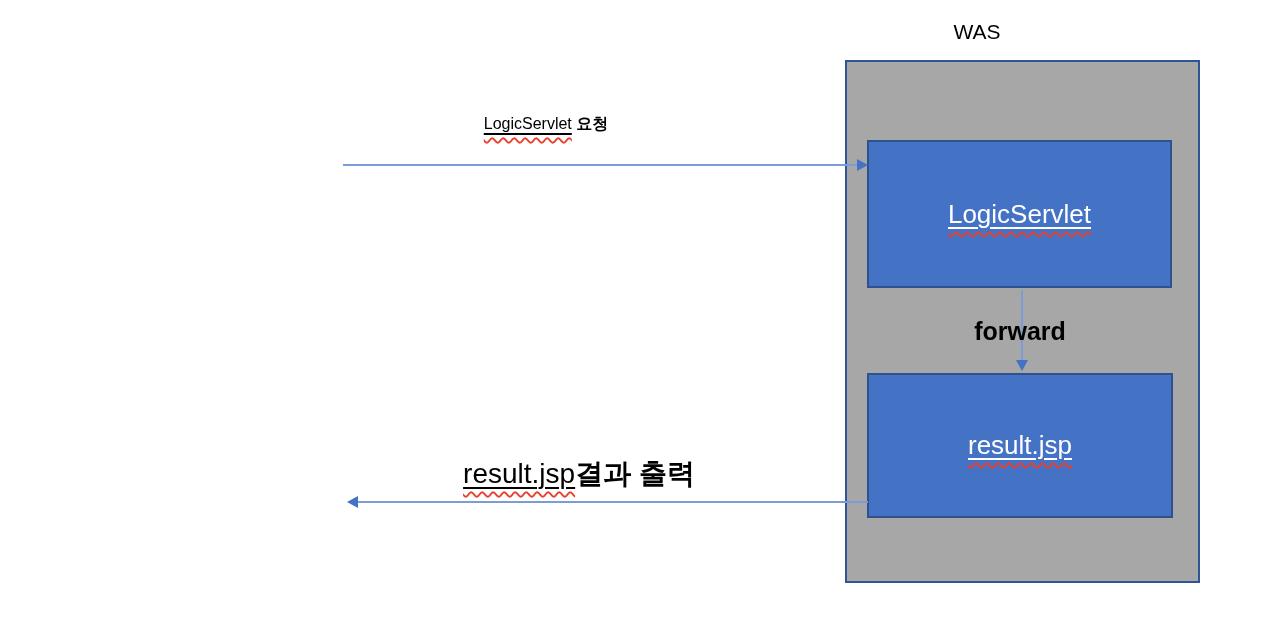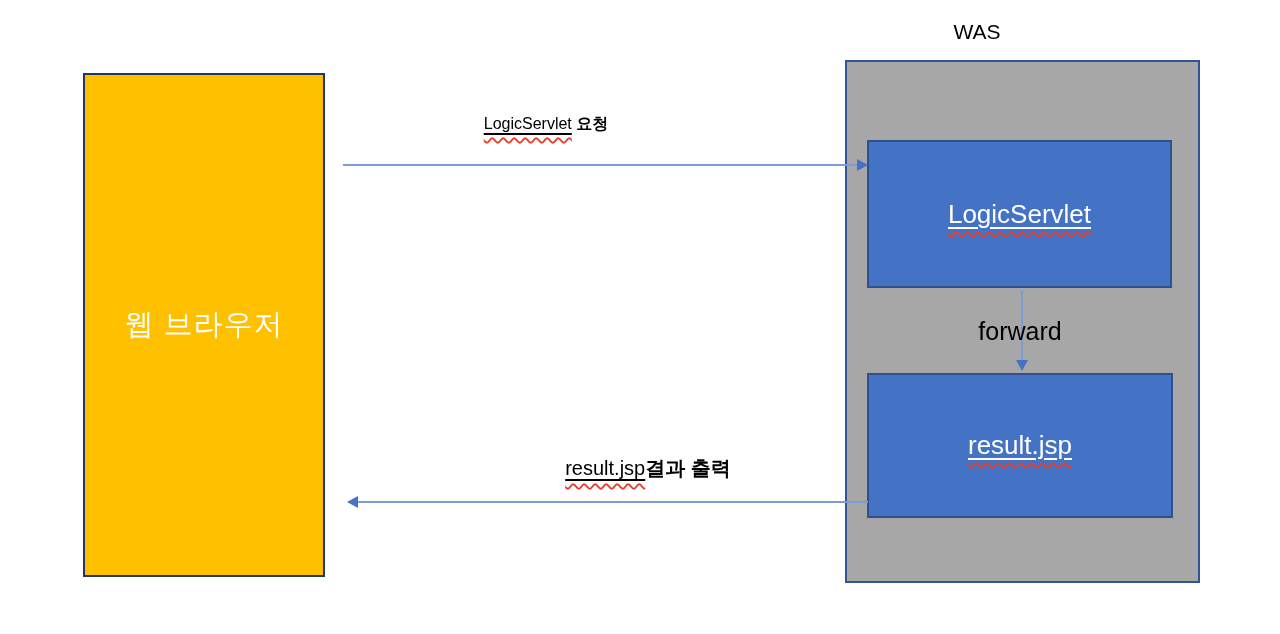--- a/index.html
+++ b/index.html
@@ -41,22 +41,22 @@
 
   
   .float-label {
     position: absolute;
     transform: translateX(-50%);
     white-space: nowrap;
     color: var(--label-text);
   }
   .was-title      { left: 977px;  top: 20px;  font-size: 21px; }
   .request-label  { left: 546px;  top: 114px; font-size: 16px; }
-  .forward-label  { left: 1020px; top: 317px; font-size: 25px; }
-  .response-label { left: 648px;  top: 455px; font-size: 20px; }
+  .forward-label  { left: 1020px; top: 317px; font-size: 25px; font-weight: bold; }
+  .response-label { left: 579px;  top: 455px; font-size: 28px; }
   .ko { font-weight: 600; }
 
   
   .misspelled {
     text-decoration-line: underline;
     text-decoration-style: wavy;
     text-decoration-color: var(--squiggle);
     text-decoration-thickness: 1.5px;
     text-underline-offset: 8px;
   }
@@ -89,23 +89,20 @@
   .response-head { left: 347px; top: 496px; }
   .response-line { left: 358px; top: 501px; width: 510px; }
   .forward-line  { left: 1021px; top: 290px; height: 72px; }
   .forward-head  { left: 1016px; top: 360px; }
 </style>
 </head>
 <body>
 
 <div class="canvas">
 
-  <div class="shape browser-box">
-    <span class="label">웹 브라우저</span>
-  </div>
 
   <div class="float-label was-title">WAS</div>
   <div class="shape was-box"></div>
 
   <div class="shape node servlet-node">
     <span class="misspelled"><span class="underlined">LogicServlet</span></span>
   </div>
 
   <div class="shape node jsp-node">
     <span class="misspelled"><span class="underlined">result.jsp</span></span>

